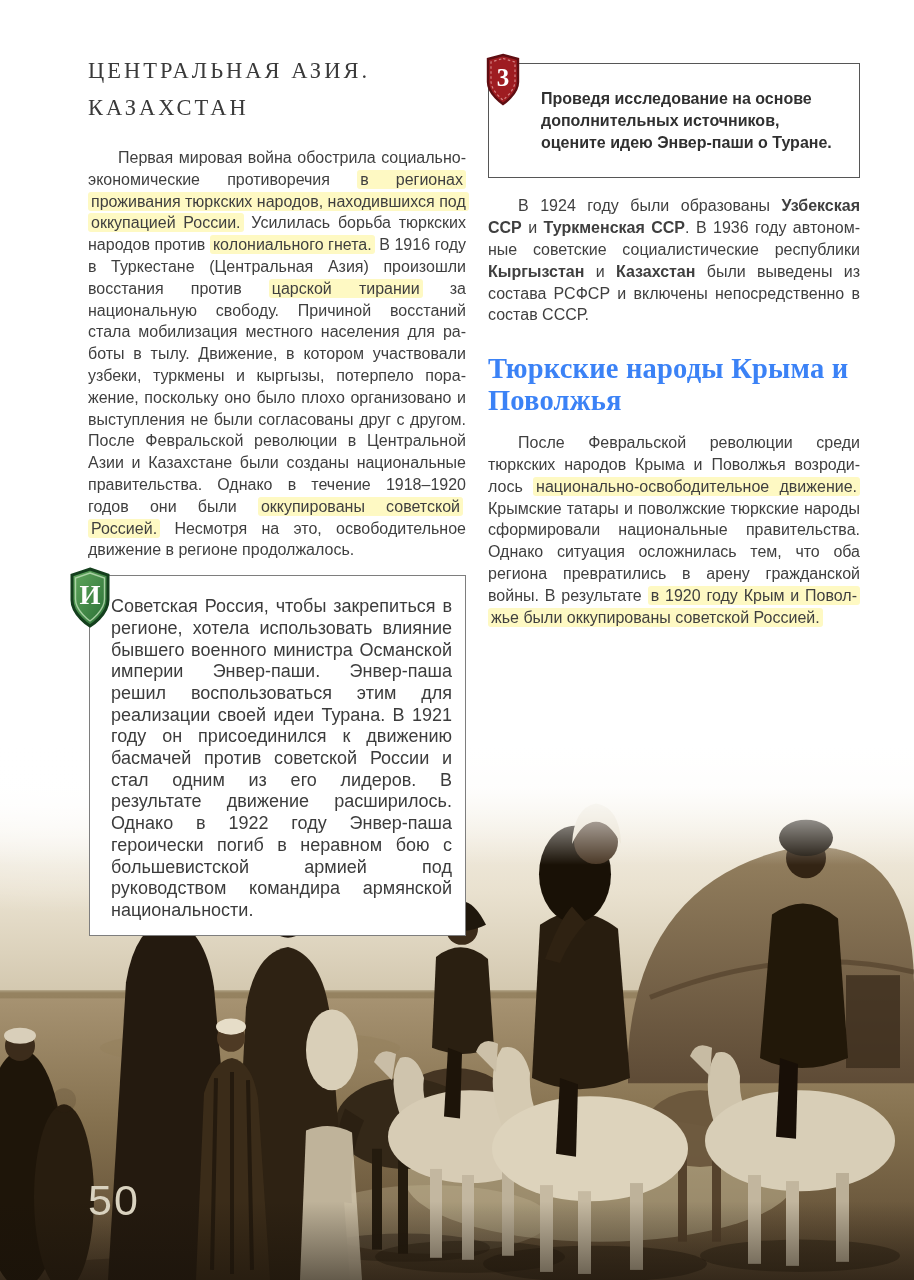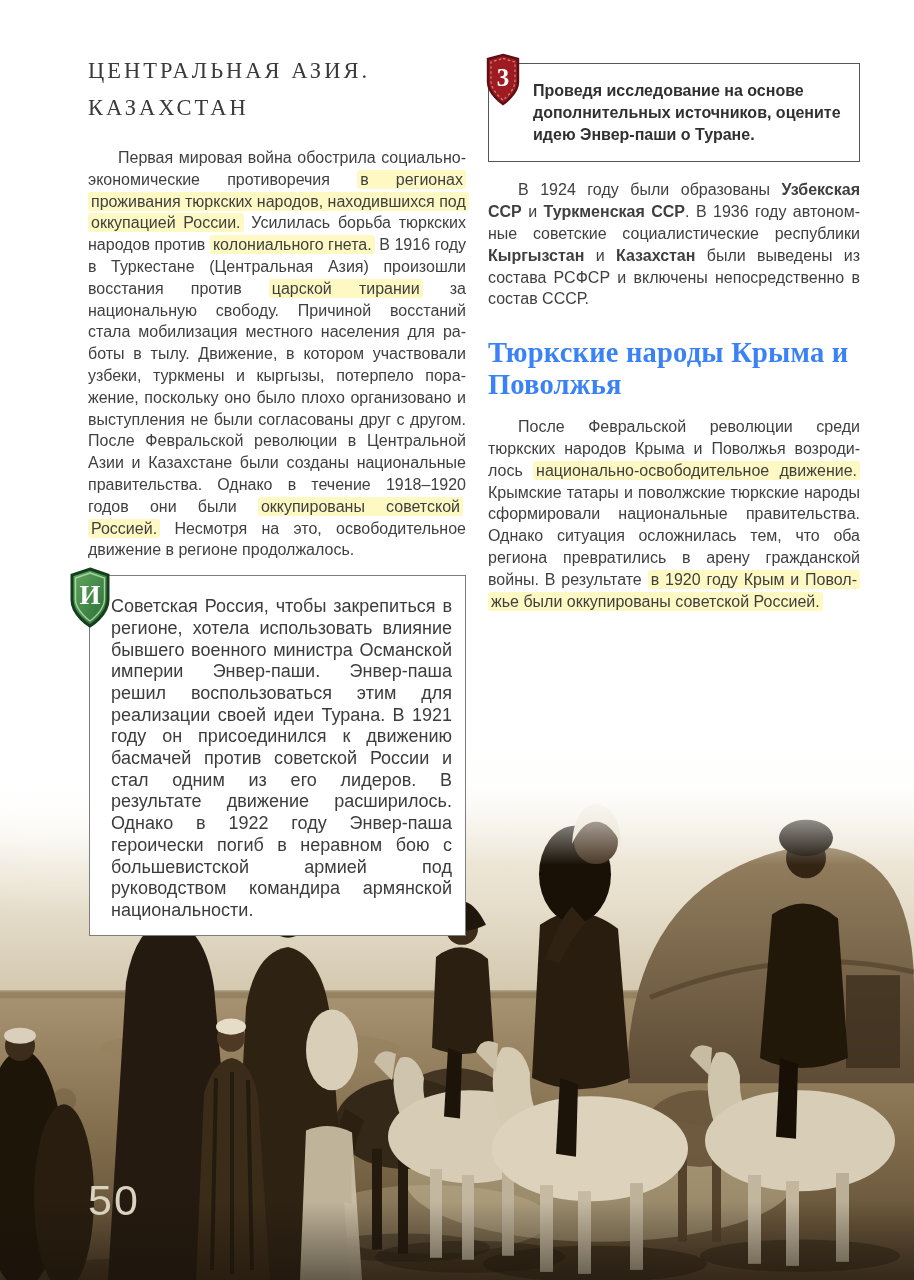--- a/index.html
+++ b/index.html
@@ -35,21 +35,21 @@
     margin:0;font-size:18px;line-height:21.7px;text-align:justify;color:#3c3c3c;
   }
   .shield{position:absolute;pointer-events:none;}
   .info-shield{left:-21px;top:-9px;width:42px;height:62px;}
   
   .task-box{
     position:relative;background:#ffffff;border:1px solid #565656;
     padding:12px 12px 12px 40px;box-sizing:border-box;
   }
   .task-box .box-text{
-    margin:4px;font-size:16px;line-height:21.8px;font-weight:700;color:#303030;text-align:left;
+    margin:12px;font-size:16px;line-height:21.8px;font-weight:700;color:#303030;text-align:left;
   }
   .task-shield{left:-4px;top:-11px;width:36px;height:54px;}
 
   .right-col p.body-par{margin-top:0;}
   .right-col p.par-first{margin-top:17px;}
   .section-heading{
     margin:27px 0 15px 0;font-family:"Liberation Serif","DejaVu Serif",serif;
     font-weight:700;font-size:28.5px;line-height:32px;color:#3b82f6;letter-spacing:.2px;
   }
 

